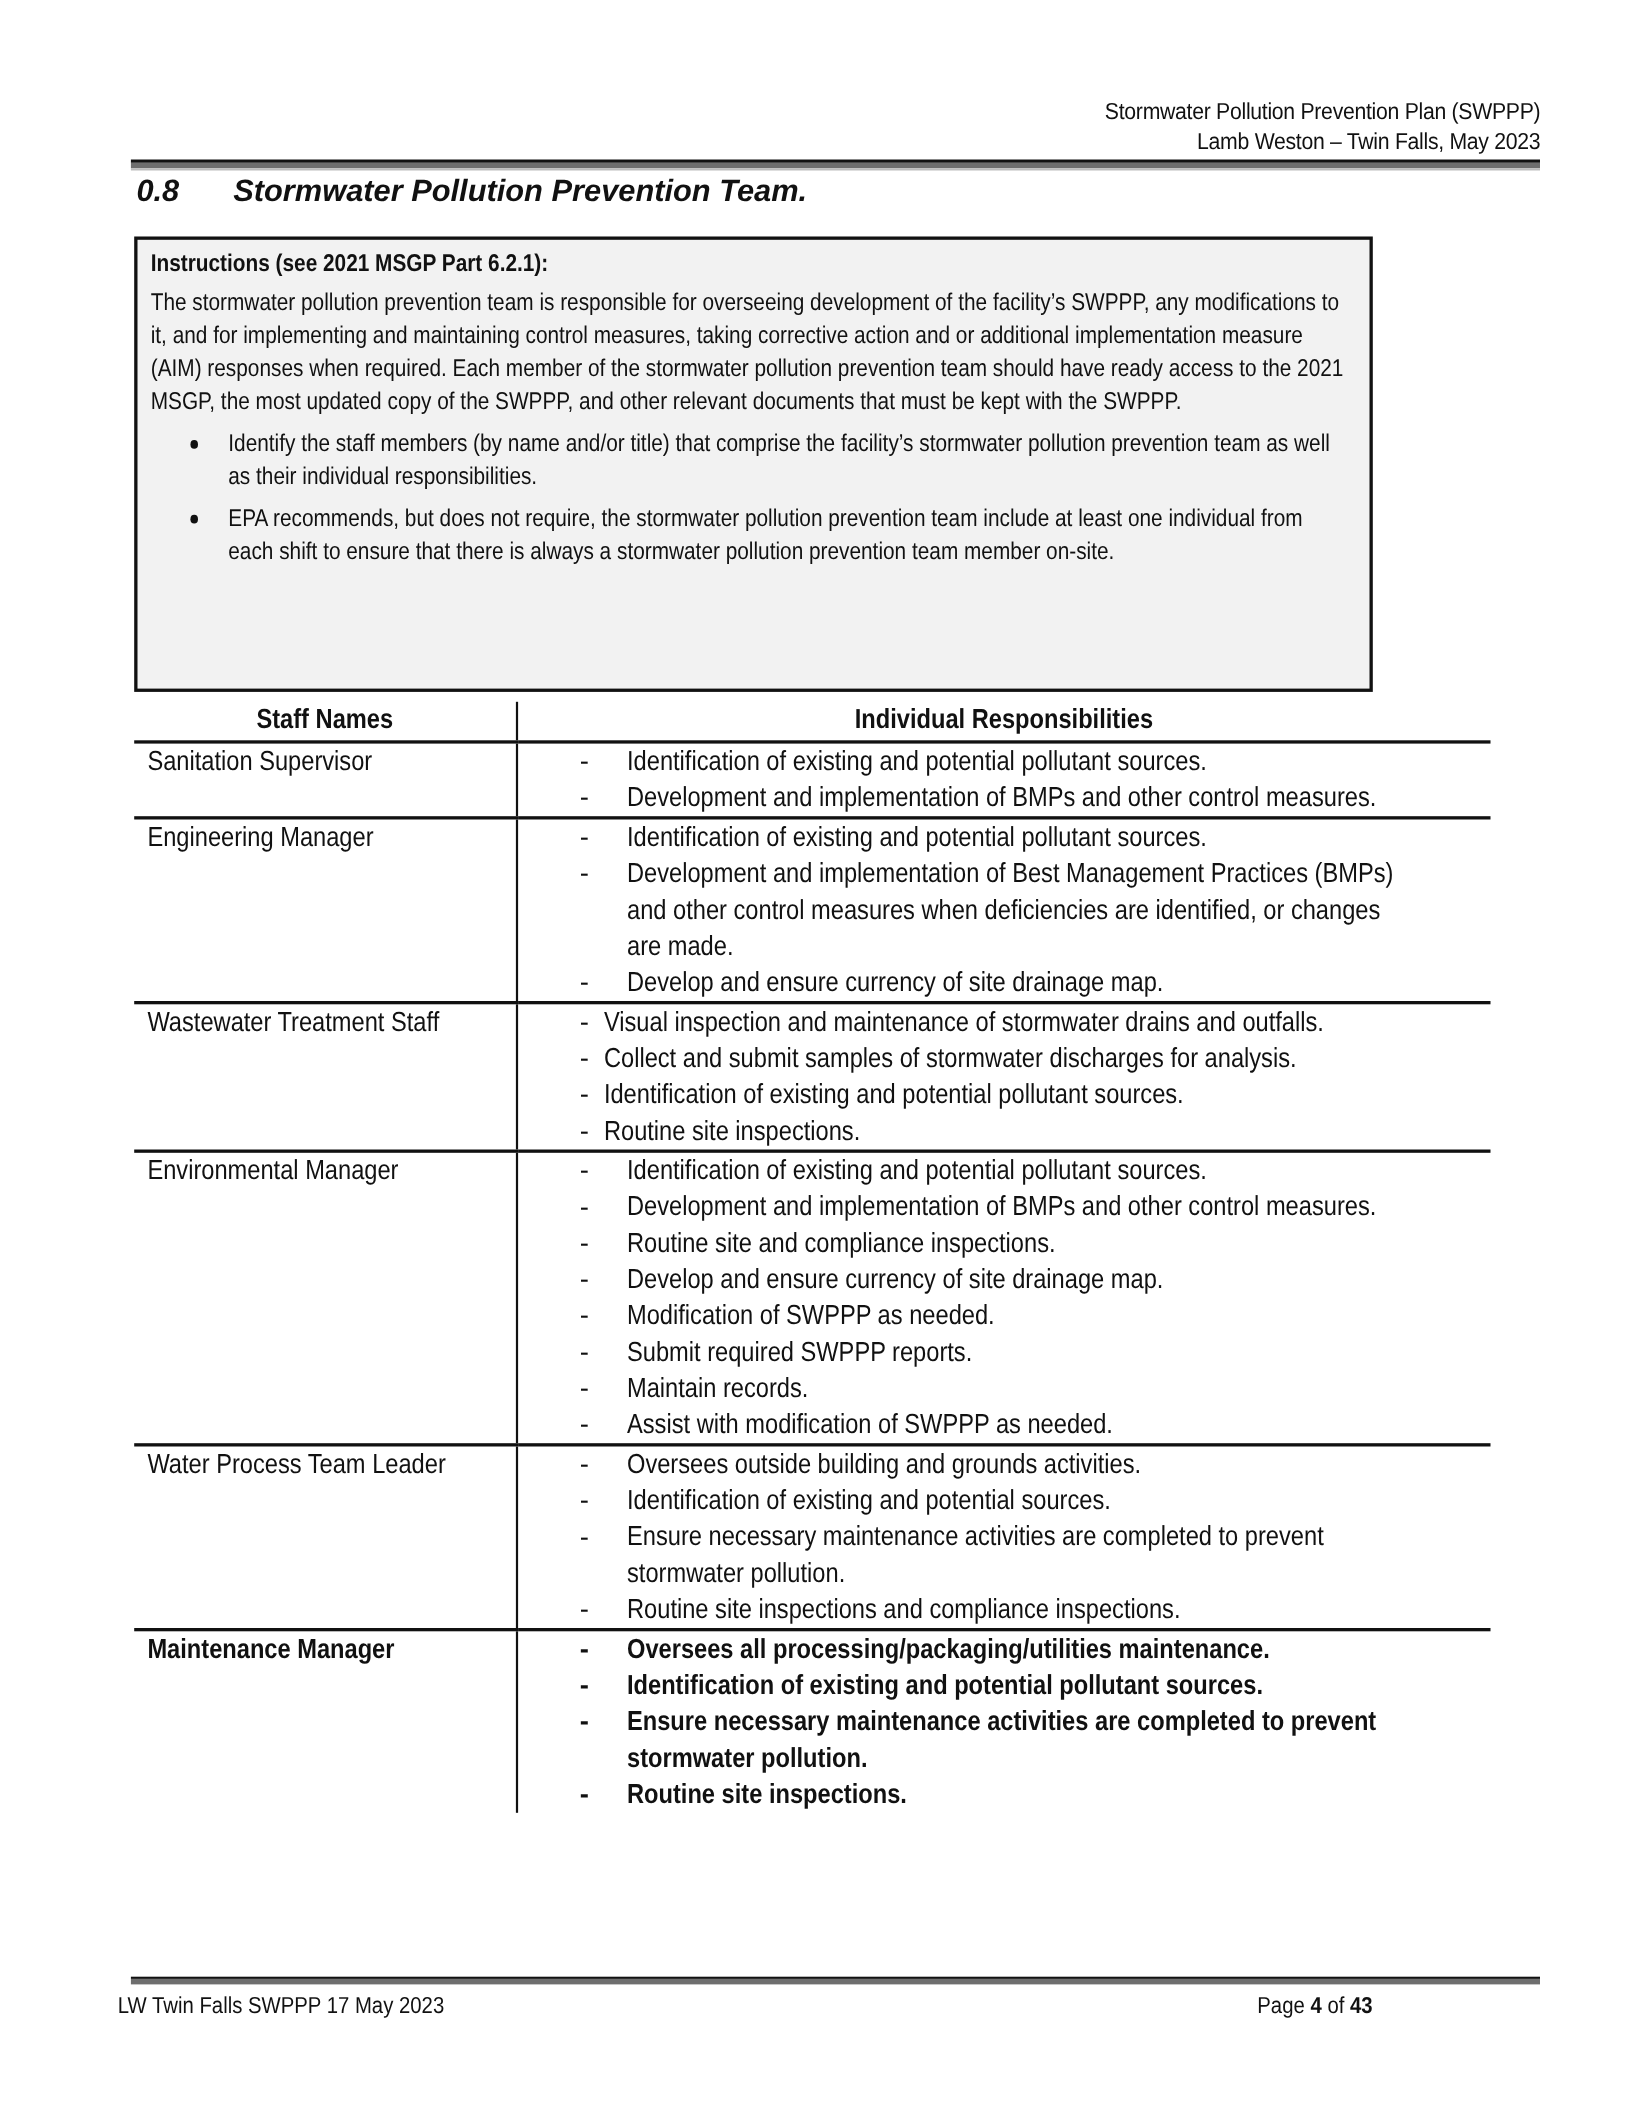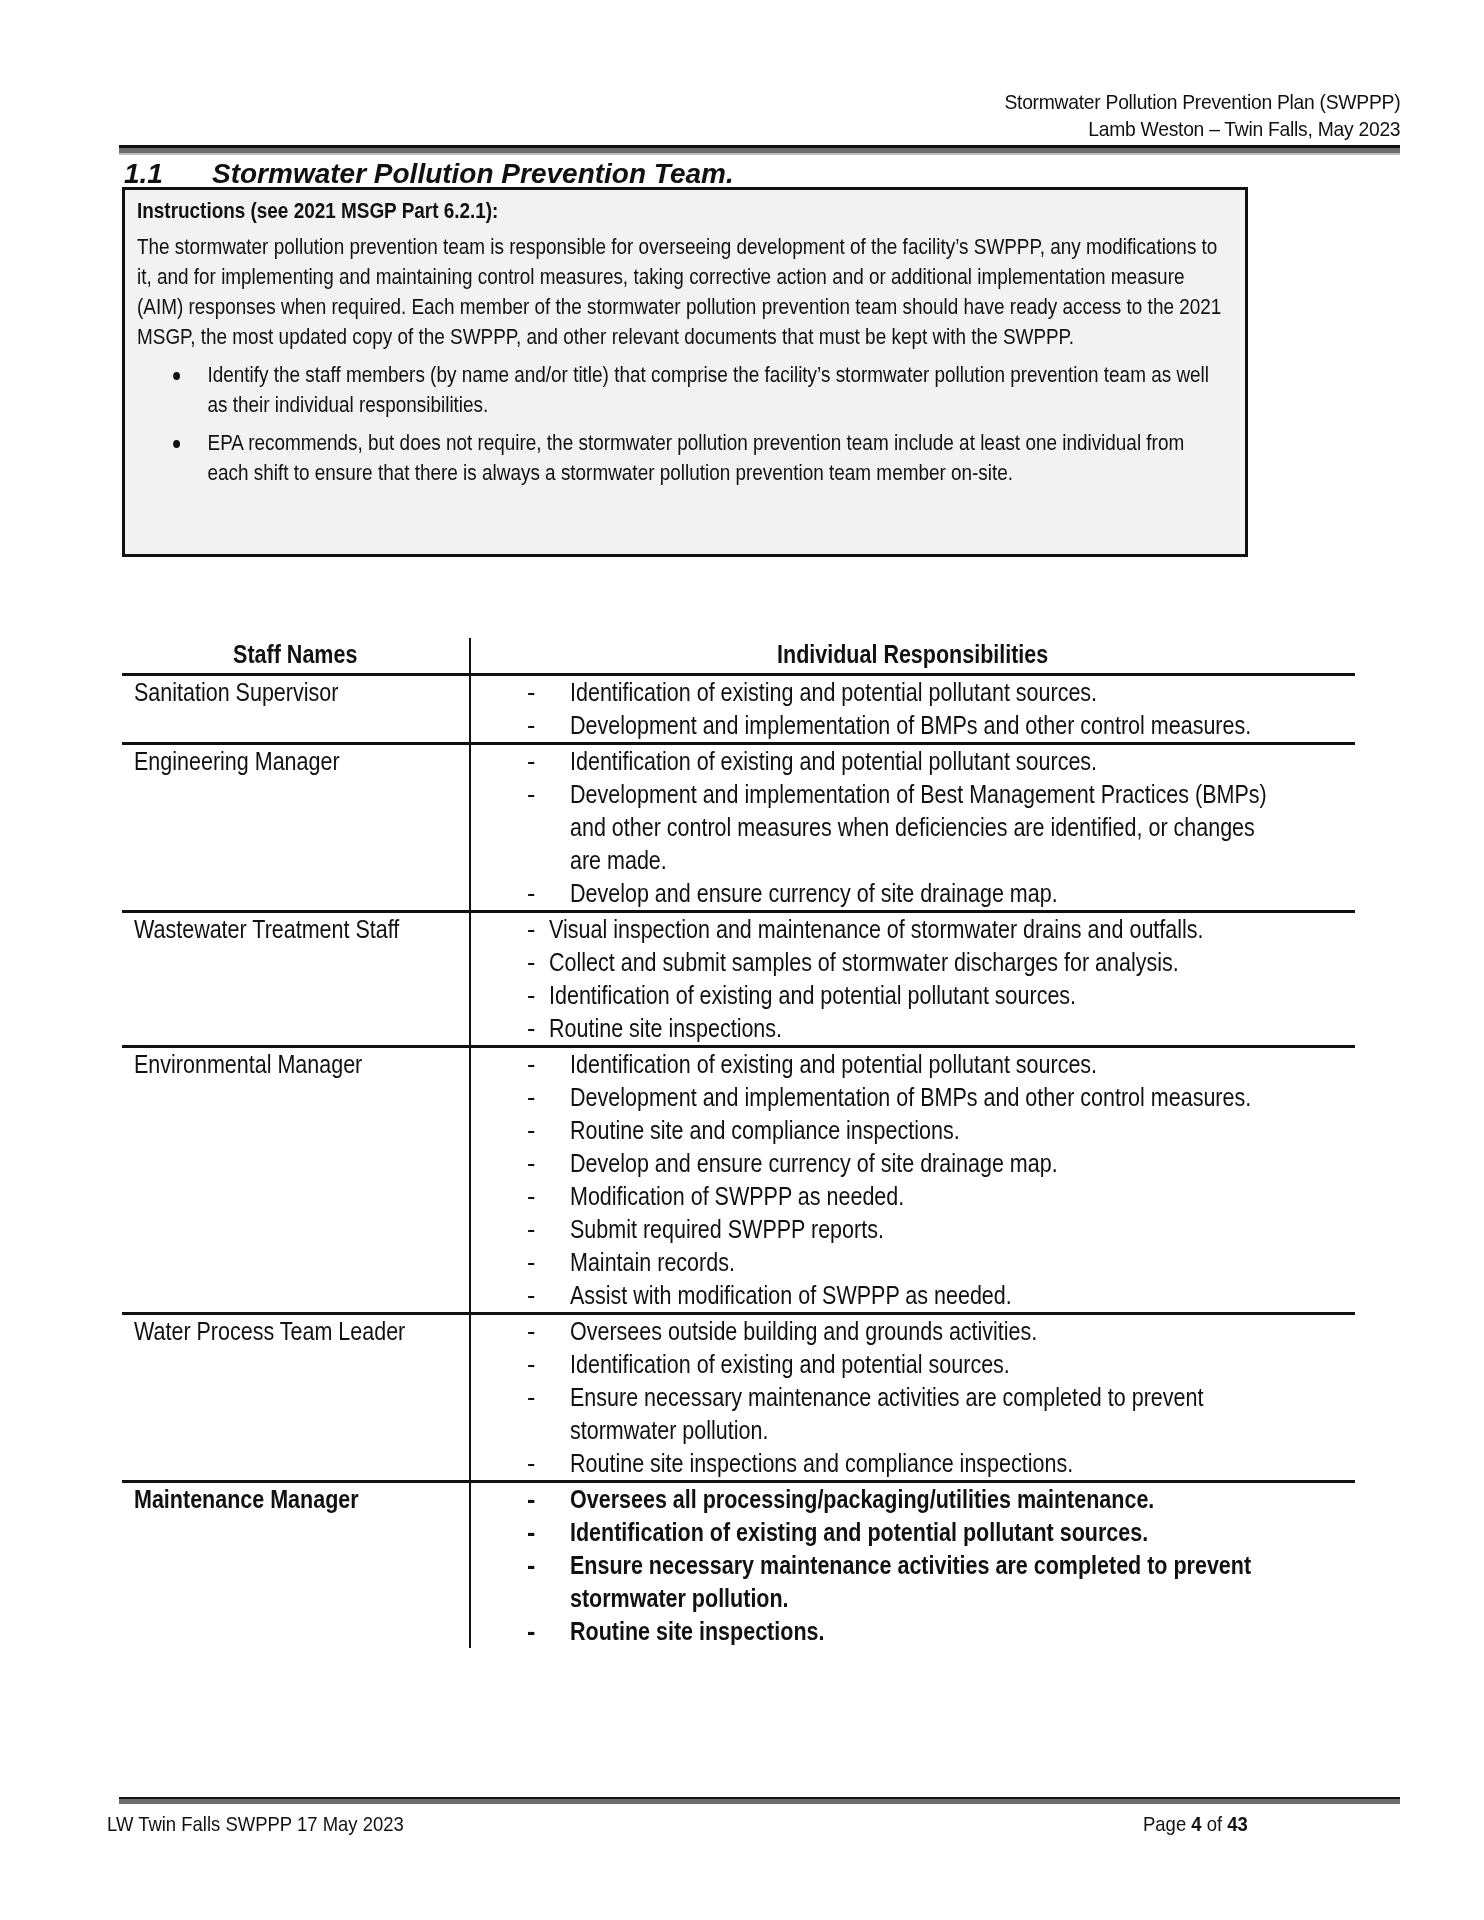--- a/index.html
+++ b/index.html
@@ -53,23 +53,23 @@
       font-size: 28px;
       font-weight: bold;
       font-style: italic;
       white-space: nowrap;
     }
     .section-title .num { display: inline-block; width: 88px; }
 
     .instructions-box {
       position: absolute;
       left: 122px;
-      top: 187px;
+      top: 215px;
       width: 1126px;
-      height: 370px;
+      height: 414px;
       border: 3px solid #111;
       background: #f2f2f2;
       box-sizing: border-box;
       padding: 6px 12px 0 12px;
       font-size: 22px;
       line-height: 30px;
     }
     .instructions-box .cond {
       transform: scaleX(0.86);
       transform-origin: left top;
@@ -194,21 +194,21 @@
 
 <div class="page-header">
   <div>Stormwater Pollution Prevention Plan (SWPPP)</div>
   <div>Lamb Weston – Twin Falls, May 2023</div>
 </div>
 <div class="header-rule"></div>
 <div class="header-rule-gray"></div>
 <div class="header-rule-light"></div>
 
 <div class="section-title">
-  <span class="num">1.1</span><span>Stormwater Pollution Prevention Team.</span>
+  <span class="num">0.8</span><span>Stormwater Pollution Prevention Team.</span>
 </div>
 
 <div class="instructions-box">
   <div class="cond">
     <div class="instructions-title">Instructions (see 2021 MSGP Part 6.2.1):</div>
     <div class="instructions-body">The stormwater pollution prevention team is responsible for overseeing development of the facility’s SWPPP, any modifications to it, and for implementing and maintaining control measures, taking corrective action and or additional implementation measure (AIM) responses when required. Each member of the stormwater pollution prevention team should have ready access to the 2021 MSGP, the most updated copy of the SWPPP, and other relevant documents that must be kept with the SWPPP.</div>
     <ul class="instructions-bullets">
       <li>
         <span class="bullet-dot"></span>
         <span>Identify the staff members (by name and/or title) that comprise the facility’s stormwater pollution prevention team as well as their individual responsibilities.</span>

